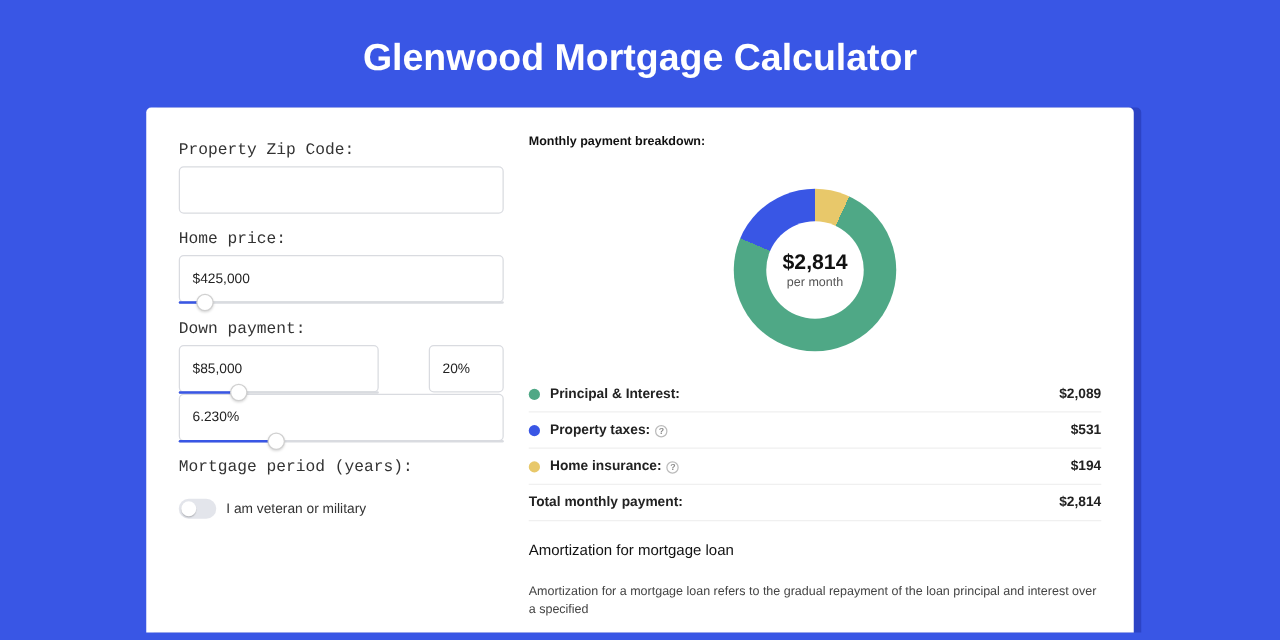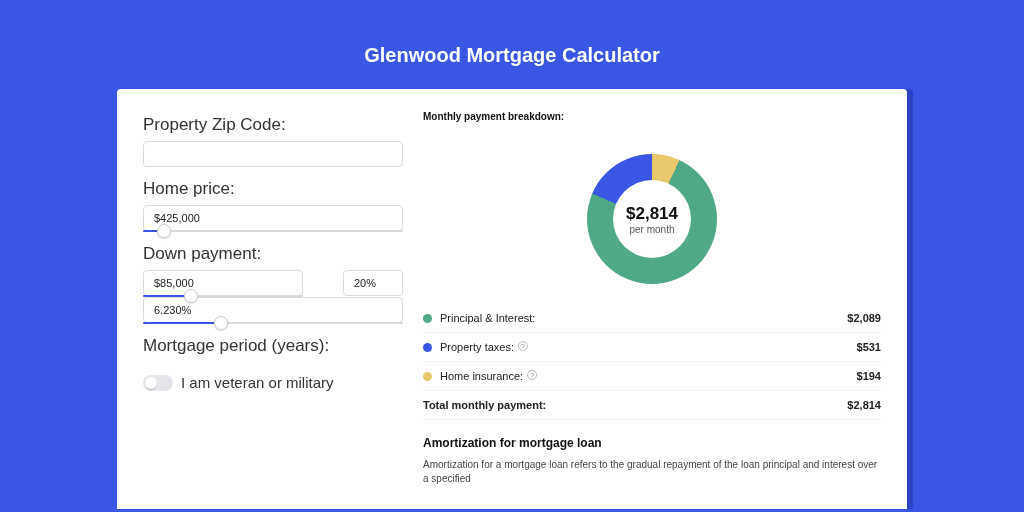--- a/index.html
+++ b/index.html
@@ -6,47 +6,48 @@
   body {
     width: 1024px;
     height: 512px;
     background: #3956e5;
     font-family: Arial, Helvetica, sans-serif;
     overflow: hidden;
   }
   .page-title {
     color: #fff;
     text-align: center;
-    font-size: 20px;
+    font-size: 30px;
     font-weight: 700;
-    padding: 44px 0 22px 0;
+    padding: 30px 0 22px 0;
   }
   .card {
     background: #fff;
     width: 790px;
     margin: 0 auto;
     border-radius: 4px 4px 0 0;
     box-shadow: 6px 0 0 #2c43c5;
     display: flex;
     padding: 22px 26px 0 26px;
     height: 420px;
   }
   .left-col { width: 260px; flex-shrink: 0; }
   .right-col { flex: 1; margin-left: 20px; }
   .field-label {
-    font-size: 17px;
+    font-size: 13px;
     color: #333;
     margin-bottom: 6px;
     margin-top: 12px;
     display: block;
+    font-family: Liberation Mono, monospace;
   }
   .left-col .field-label:first-child { margin-top: 4px; }
   .text-input {
     width: 100%;
-    height: 26px;
+    height: 38px;
     border: 1px solid #d9dbe0;
     border-radius: 4px;
     padding: 0 10px;
     font-size: 11px;
     color: #222;
   }
   .slider-track {
     position: relative;
     height: 2px;
     background: #d9dbe0;
@@ -81,21 +82,21 @@
     font-size: 11px;
     padding: 5px 10px;
     border-radius: 4px;
     cursor: pointer;
   }
   .term-btn.active {
     background: #3956e5;
     color: #fff;
     border-color: #3956e5;
   }
-  .toggle-row { display: flex; align-items: center; margin-top: 18px; font-size: 15px; color: #333; text-align: center; }
+  .toggle-row { display: flex; align-items: center; margin-top: 18px; font-size: 11px; color: #333; text-align: center; }
   .toggle {
     width: 30px; height: 16px;
     background: #e3e5eb;
     border-radius: 8px;
     position: relative;
     margin-right: 8px;
   }
   .toggle::after {
     content: "";
     position: absolute;
@@ -146,35 +147,35 @@
     padding: 8px 0;
     font-size: 11px;
     color: #222;
     border-bottom: 1px solid #f0f0f0;
   }
   .legend-row.total { font-weight: 700; }
   .dot {
     width: 9px; height: 9px; border-radius: 50%;
     margin-right: 8px; flex-shrink: 0;
   }
-  .legend-label { flex: 1; display: flex; align-items: flex-start; gap: 4px; }
+  .legend-label { flex: 1; display: flex; align-items: flex-end; gap: 4px; font-weight: bold; }
   .legend-value { font-weight: 600; }
   .info-icon {
     display: inline-flex;
     width: 10px; height: 10px;
     border: 1px solid #bbb;
     border-radius: 50%;
     font-size: 7px;
     color: #888;
     align-items: center;
     justify-content: center;
   }
   .amort-title {
-    font-size: 12px; font-weight: 700; color: #111;
-    margin-top: 16px; margin-bottom: 8px;
+    font-size: 12px; font-weight: 400; color: #111;
+    margin-top: 16px; margin-bottom: 20px;
   }
   .amort-text { font-size: 10px; color: #444; line-height: 1.4; }
 </style>
 </head>
 <body>
 
 <div class="page-title">Glenwood Mortgage Calculator</div>
 
 <div class="card">
 

